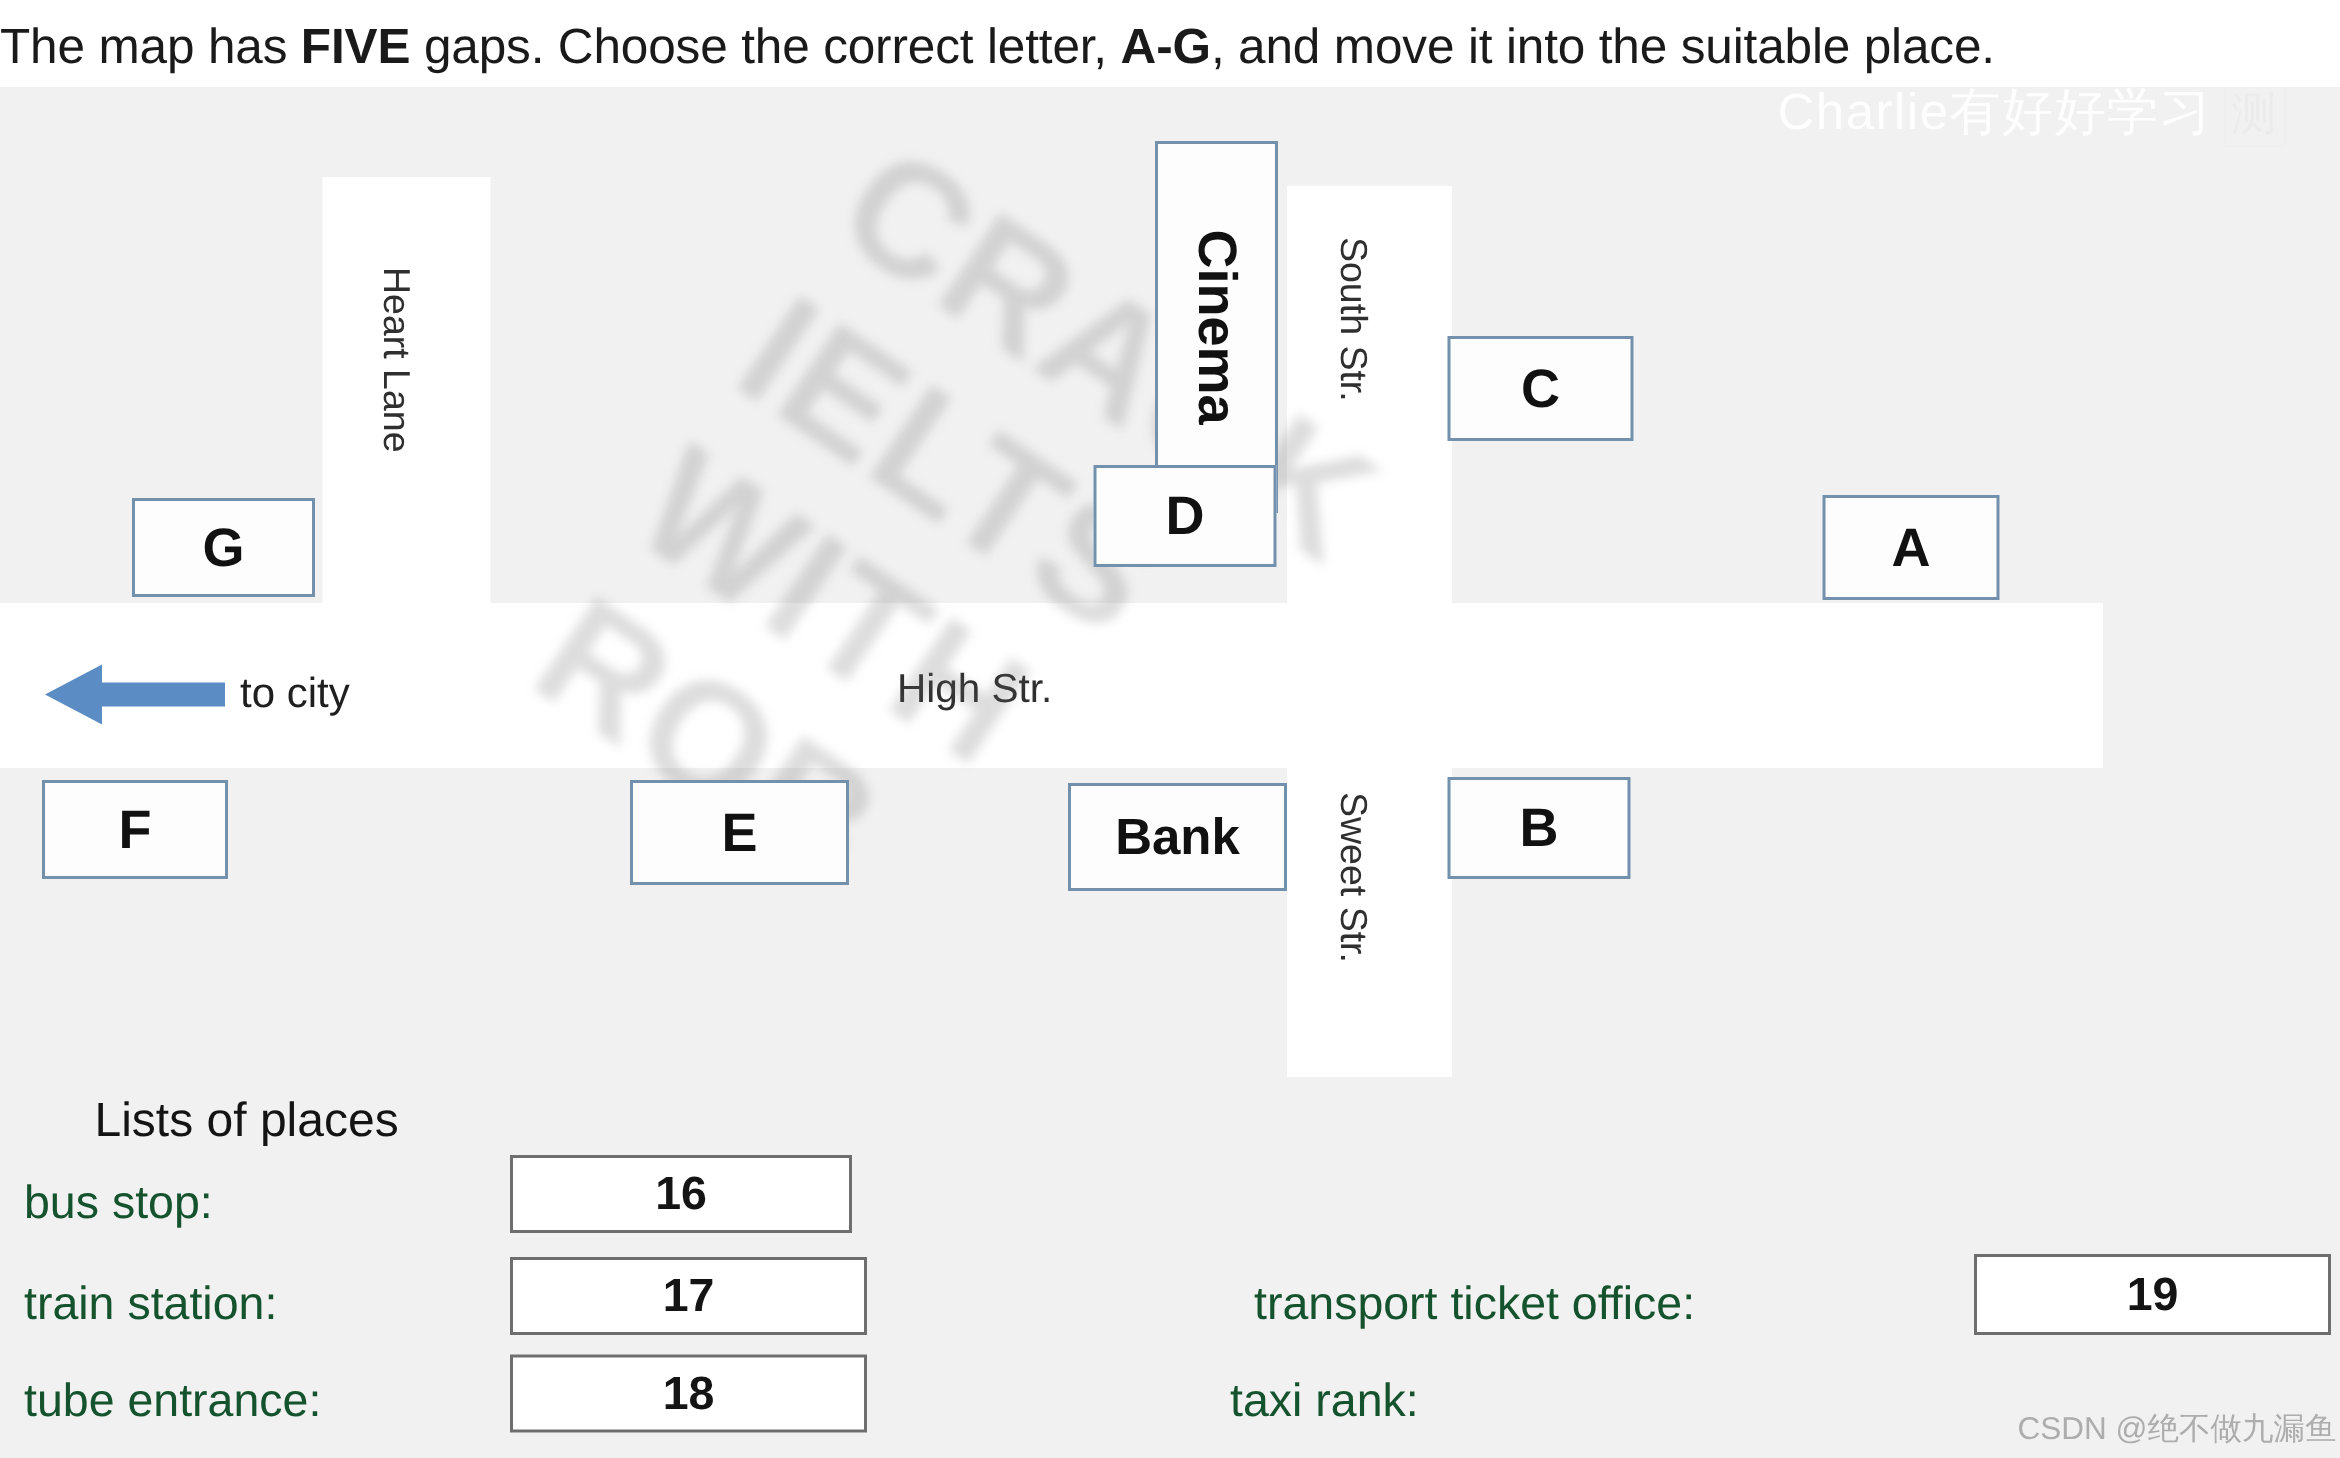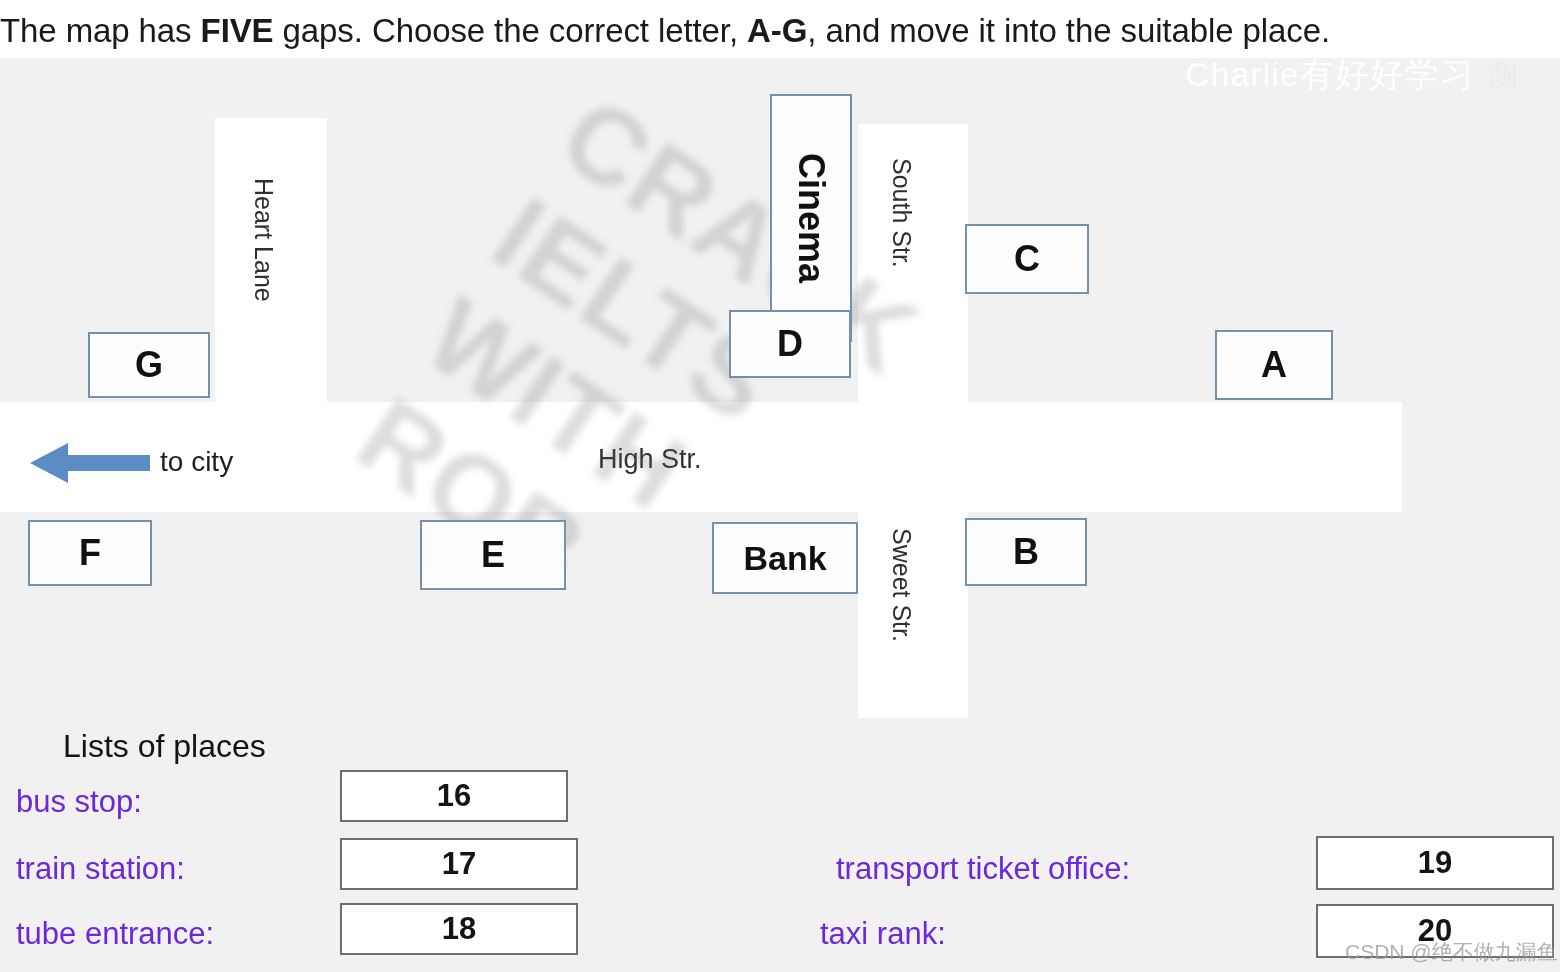--- a/index.html
+++ b/index.html
@@ -157,21 +157,21 @@
     left: 16px;
     top: 10px;
     font-size: 32px;
     font-weight: normal;
     color: #141414;
     margin-left: 47px;
   }
   .plabel {
     position: absolute;
     font-size: 31px;
-    color: #6d28d9;
+    color: #14532d;
     white-space: nowrap;
   }
   .answerbox {
     position: absolute;
     background: #ffffff;
     border: 2px solid #6e6e6e;
     box-sizing: border-box;
     display: flex;
     align-items: center;
     justify-content: center;
@@ -261,19 +261,18 @@
     <div class="plabel" style="left:16px; top:133px;text-align:center;">train station:</div>
     <div class="answerbox" style="left:340px; top:120px; width:238px; height:52px;">17</div>
 
     <div class="plabel" style="left:16px; top:198px;">tube entrance:</div>
     <div class="answerbox" style="left:340px; top:185px; width:238px; height:52px;">18</div>
 
     <div class="plabel" style="left:820px; top:133px;margin-left:16px;">transport ticket office:</div>
     <div class="answerbox" style="left:1316px; top:118px; width:238px; height:54px;">19</div>
 
     <div class="plabel" style="left:820px; top:198px;">taxi rank:</div>
-    <div class="answerbox" style="left:1316px; top:186px; width:238px; height:54px;">20</div>
 
   </div>
 
   <div id="wm-csdn">CSDN @绝不做九漏鱼</div>
 
 </div>
 
 </body></html>

